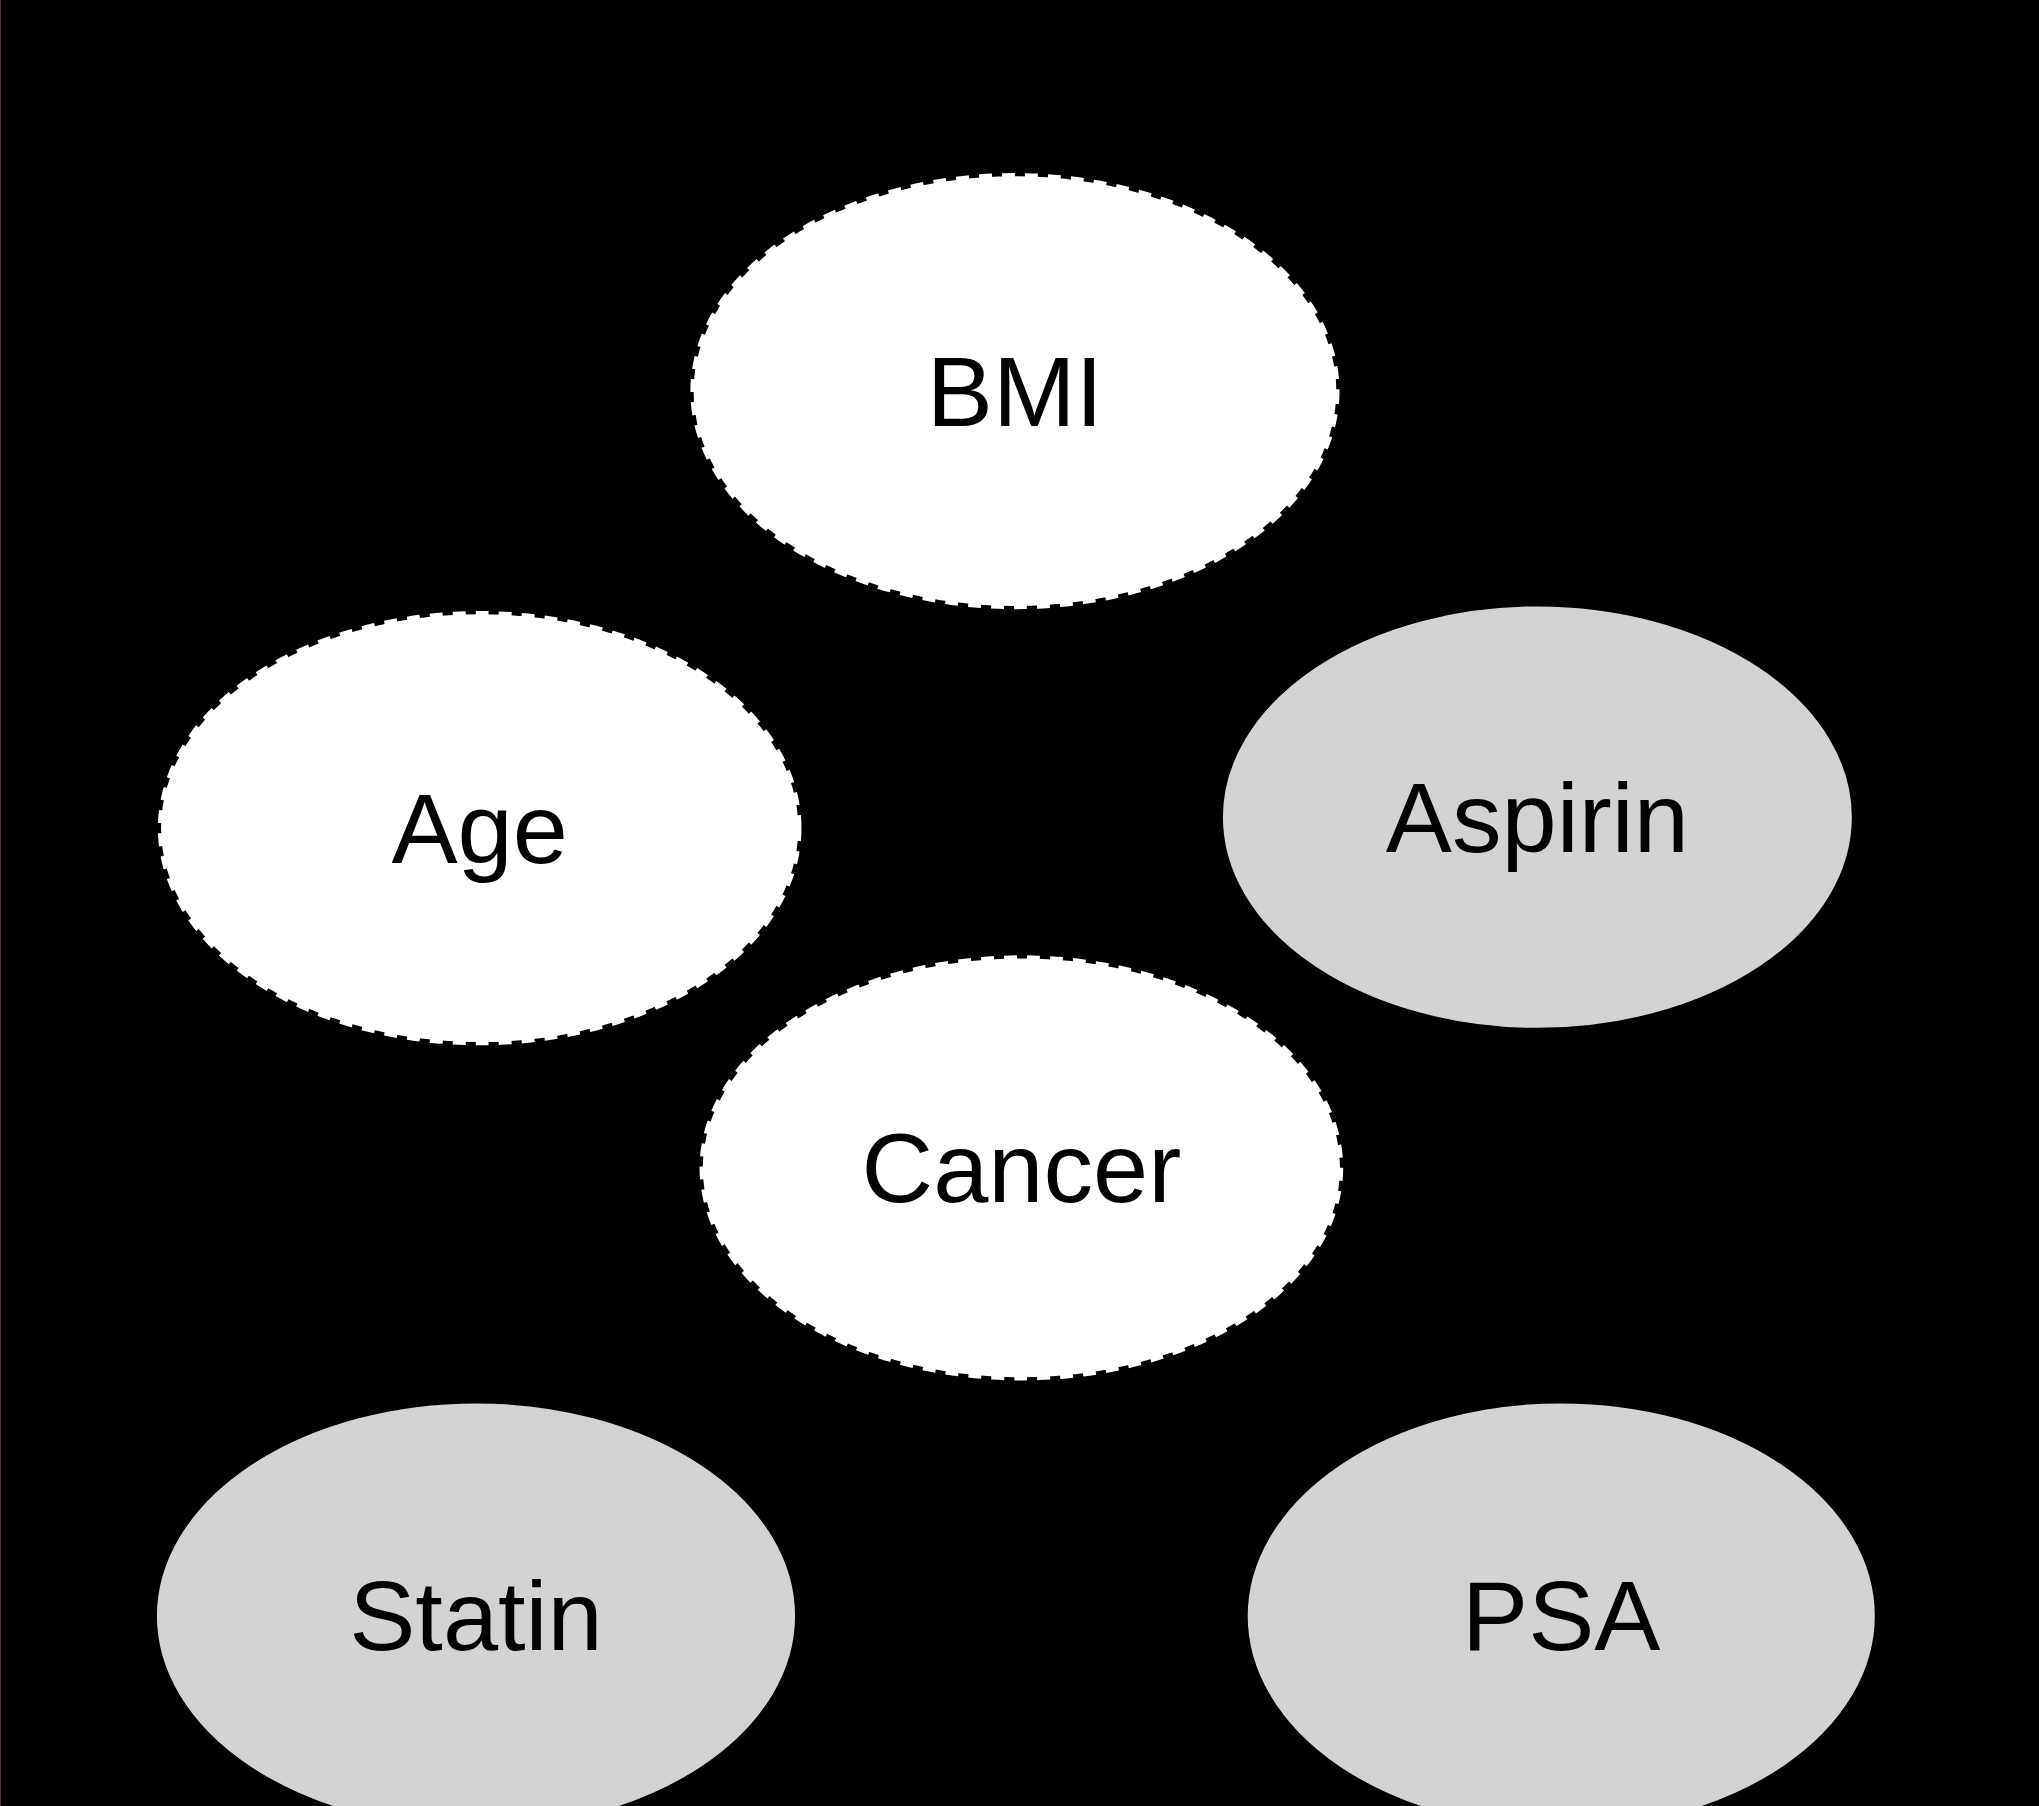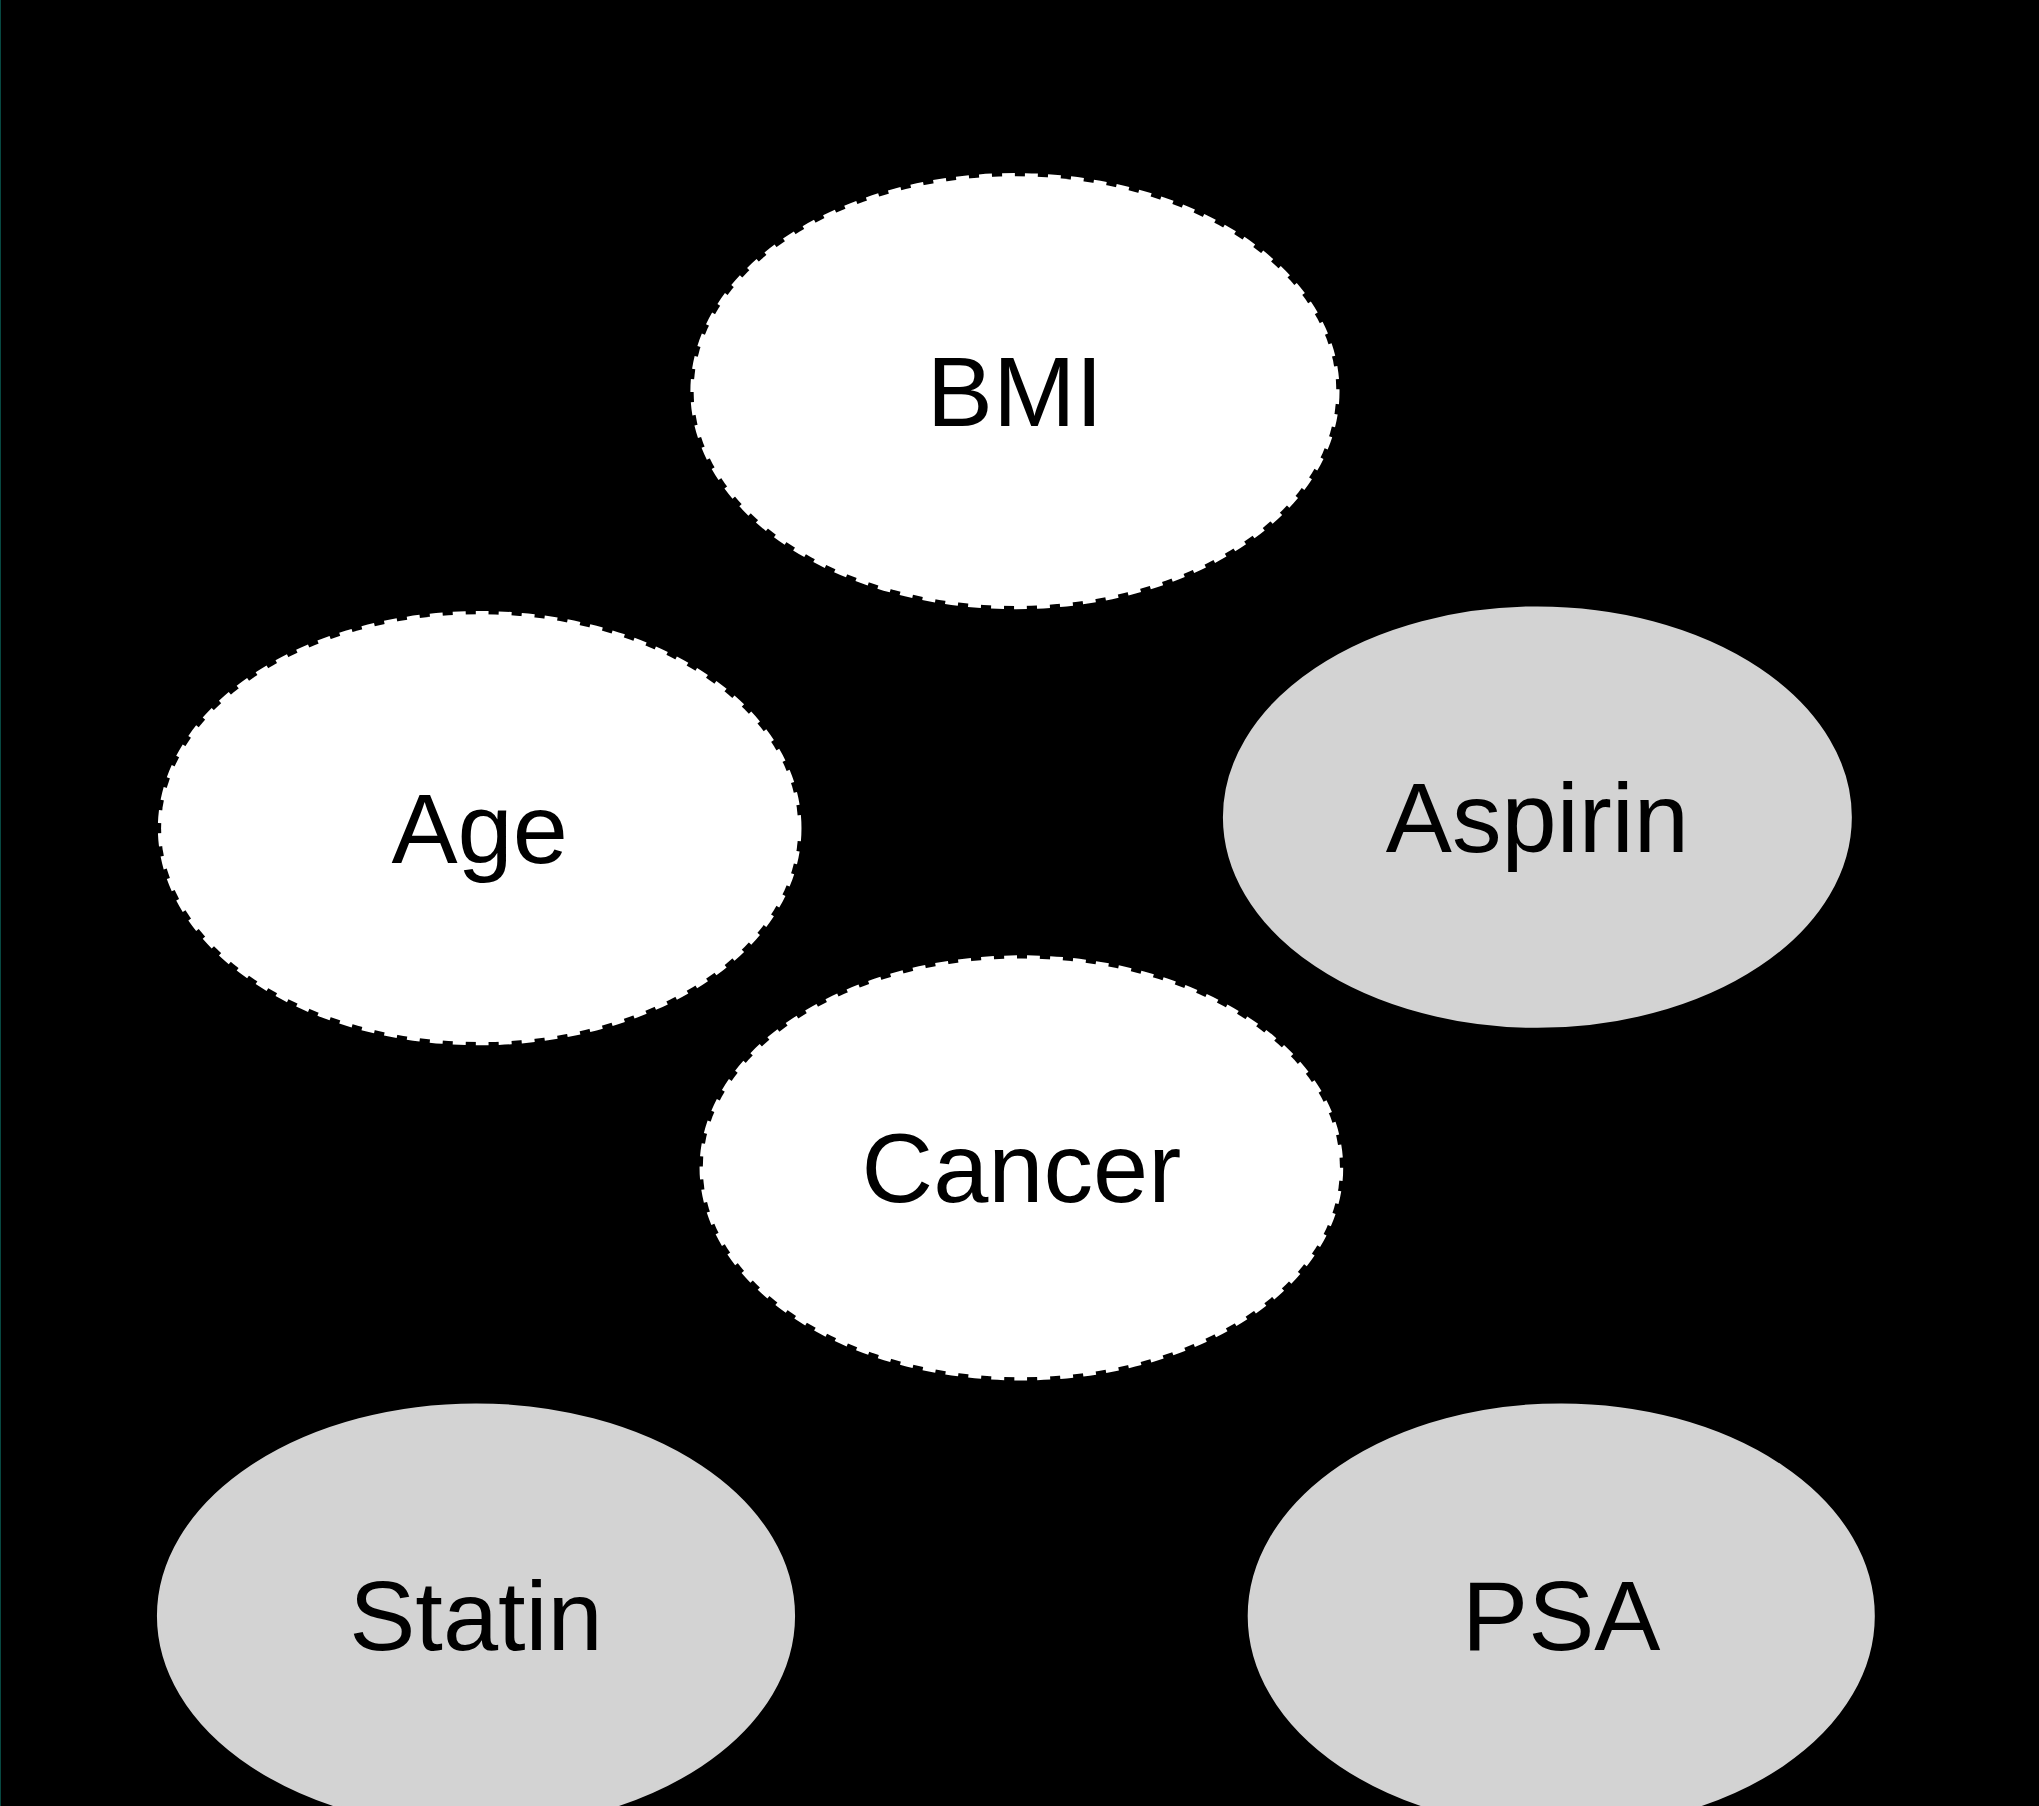--- a/index.html
+++ b/index.html
@@ -5,21 +5,21 @@
 <style>
   html, body {
     margin: 0;
     padding: 0;
     background: #000000;
   }
   #stage {
     position: relative;
     width: 2040px;
     height: 1806px;
-    background: #14b8a6;
+    background: #ec4899;
     overflow: hidden;
     font-family: "Liberation Sans", "DejaVu Sans", sans-serif;
   }
   #graph-svg {
     position: absolute;
     left: 0;
     top: 0;
     width: 2040px;
     height: 1806px;
     display: block;

